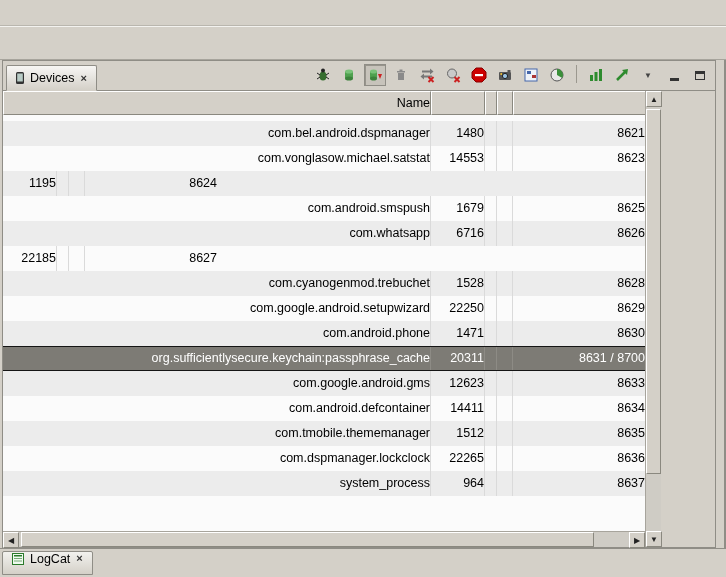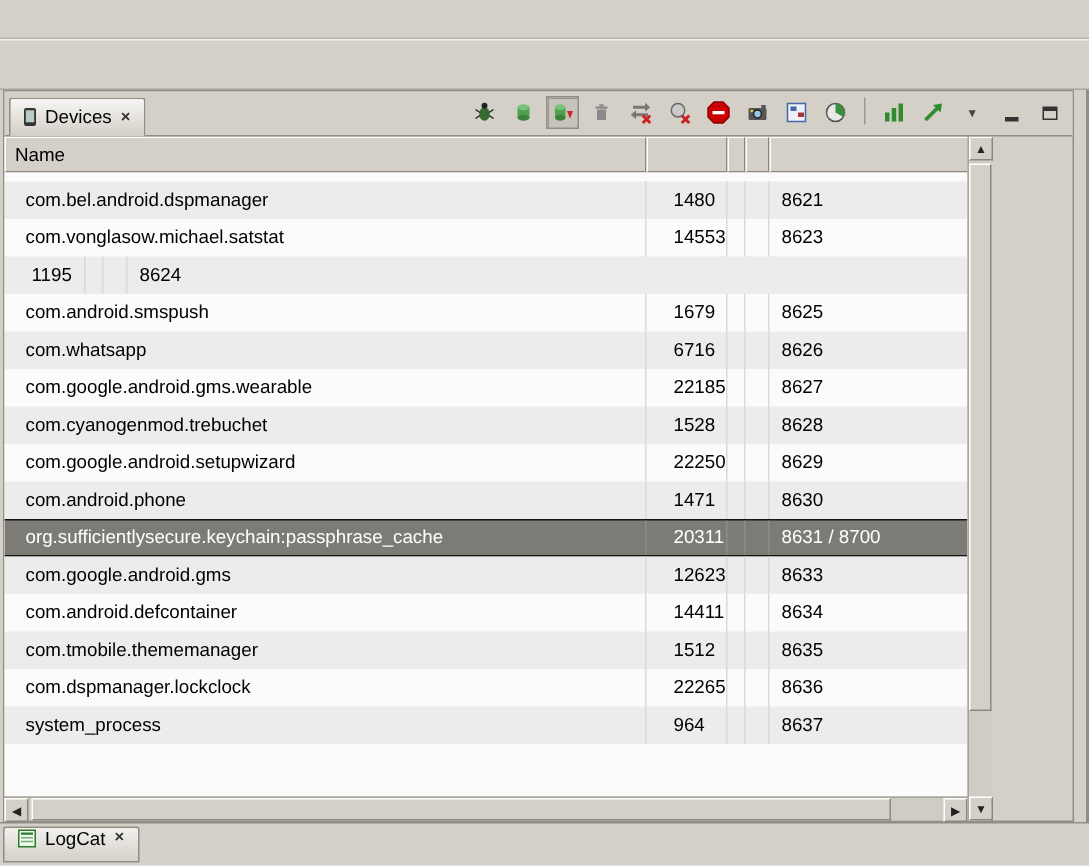--- a/index.html
+++ b/index.html
@@ -13,21 +13,21 @@
   .menubar{ height:26px; display:flex; align-items:center; padding-left:6px;
             background:#d4d0c8; border-bottom:1px solid #b9b6ae;}
   .menu-item{ display:inline-block; padding:4px 9px; cursor:default; }
   .menu-item::first-letter{ text-decoration:underline; }
   
   .main-toolbar{ height:34px; background:#d4d0c8; border-top:1px solid #f3f2ef;
                  border-bottom:1px solid #a7a49c; }
   
   .main{ height:488px; display:flex; padding-left:2px; }
   .panel{ background:#d4d0c8; border:1px solid #8f8d86; }
-  .devices-panel{ width:721px; display:flex; flex-direction:column; }
+  .devices-panel{ width:721px; display:flex; flex-direction:column;text-align:right; }
   .sash{ width:8px; }
   .threads-panel{ flex:1; overflow:hidden; display:flex; flex-direction:column; }
   
   .tabstrip{ height:30px; display:flex; align-items:flex-end; background:#d4d0c8;
              border-bottom:1px solid #8f8d86; position:relative; }
   .tab{ height:26px; margin-left:3px; margin-bottom:-1px; display:flex; align-items:center;
         gap:5px; padding:0 8px; background:linear-gradient(#f7f6f4,#d4d0c8);
         border:1px solid #8f8d86; border-bottom:1px solid #d4d0c8;
         border-top-left-radius:2px; border-top-right-radius:2px; font-size:12.5px; }
   .tab-close{ font-weight:bold; font-size:11px; color:#333; padding:0 1px; }
@@ -256,21 +256,20 @@
       <div class="cell c-port">8625</div>
     </div>
               <div class="trow">
       <div class="cell c-name">com.whatsapp</div>
       <div class="cell c-pid">6716</div>
       <div class="cell c-e1"></div>
       <div class="cell c-e2"></div>
       <div class="cell c-port">8626</div>
     </div>
               <div class="trow">
-      <div class="cell c-name">com.google.android.gms.wearable</div>
       <div class="cell c-pid">22185</div>
       <div class="cell c-e1"></div>
       <div class="cell c-e2"></div>
       <div class="cell c-port">8627</div>
     </div>
               <div class="trow">
       <div class="cell c-name">com.cyanogenmod.trebuchet</div>
       <div class="cell c-pid">1528</div>
       <div class="cell c-e1"></div>
       <div class="cell c-e2"></div>

